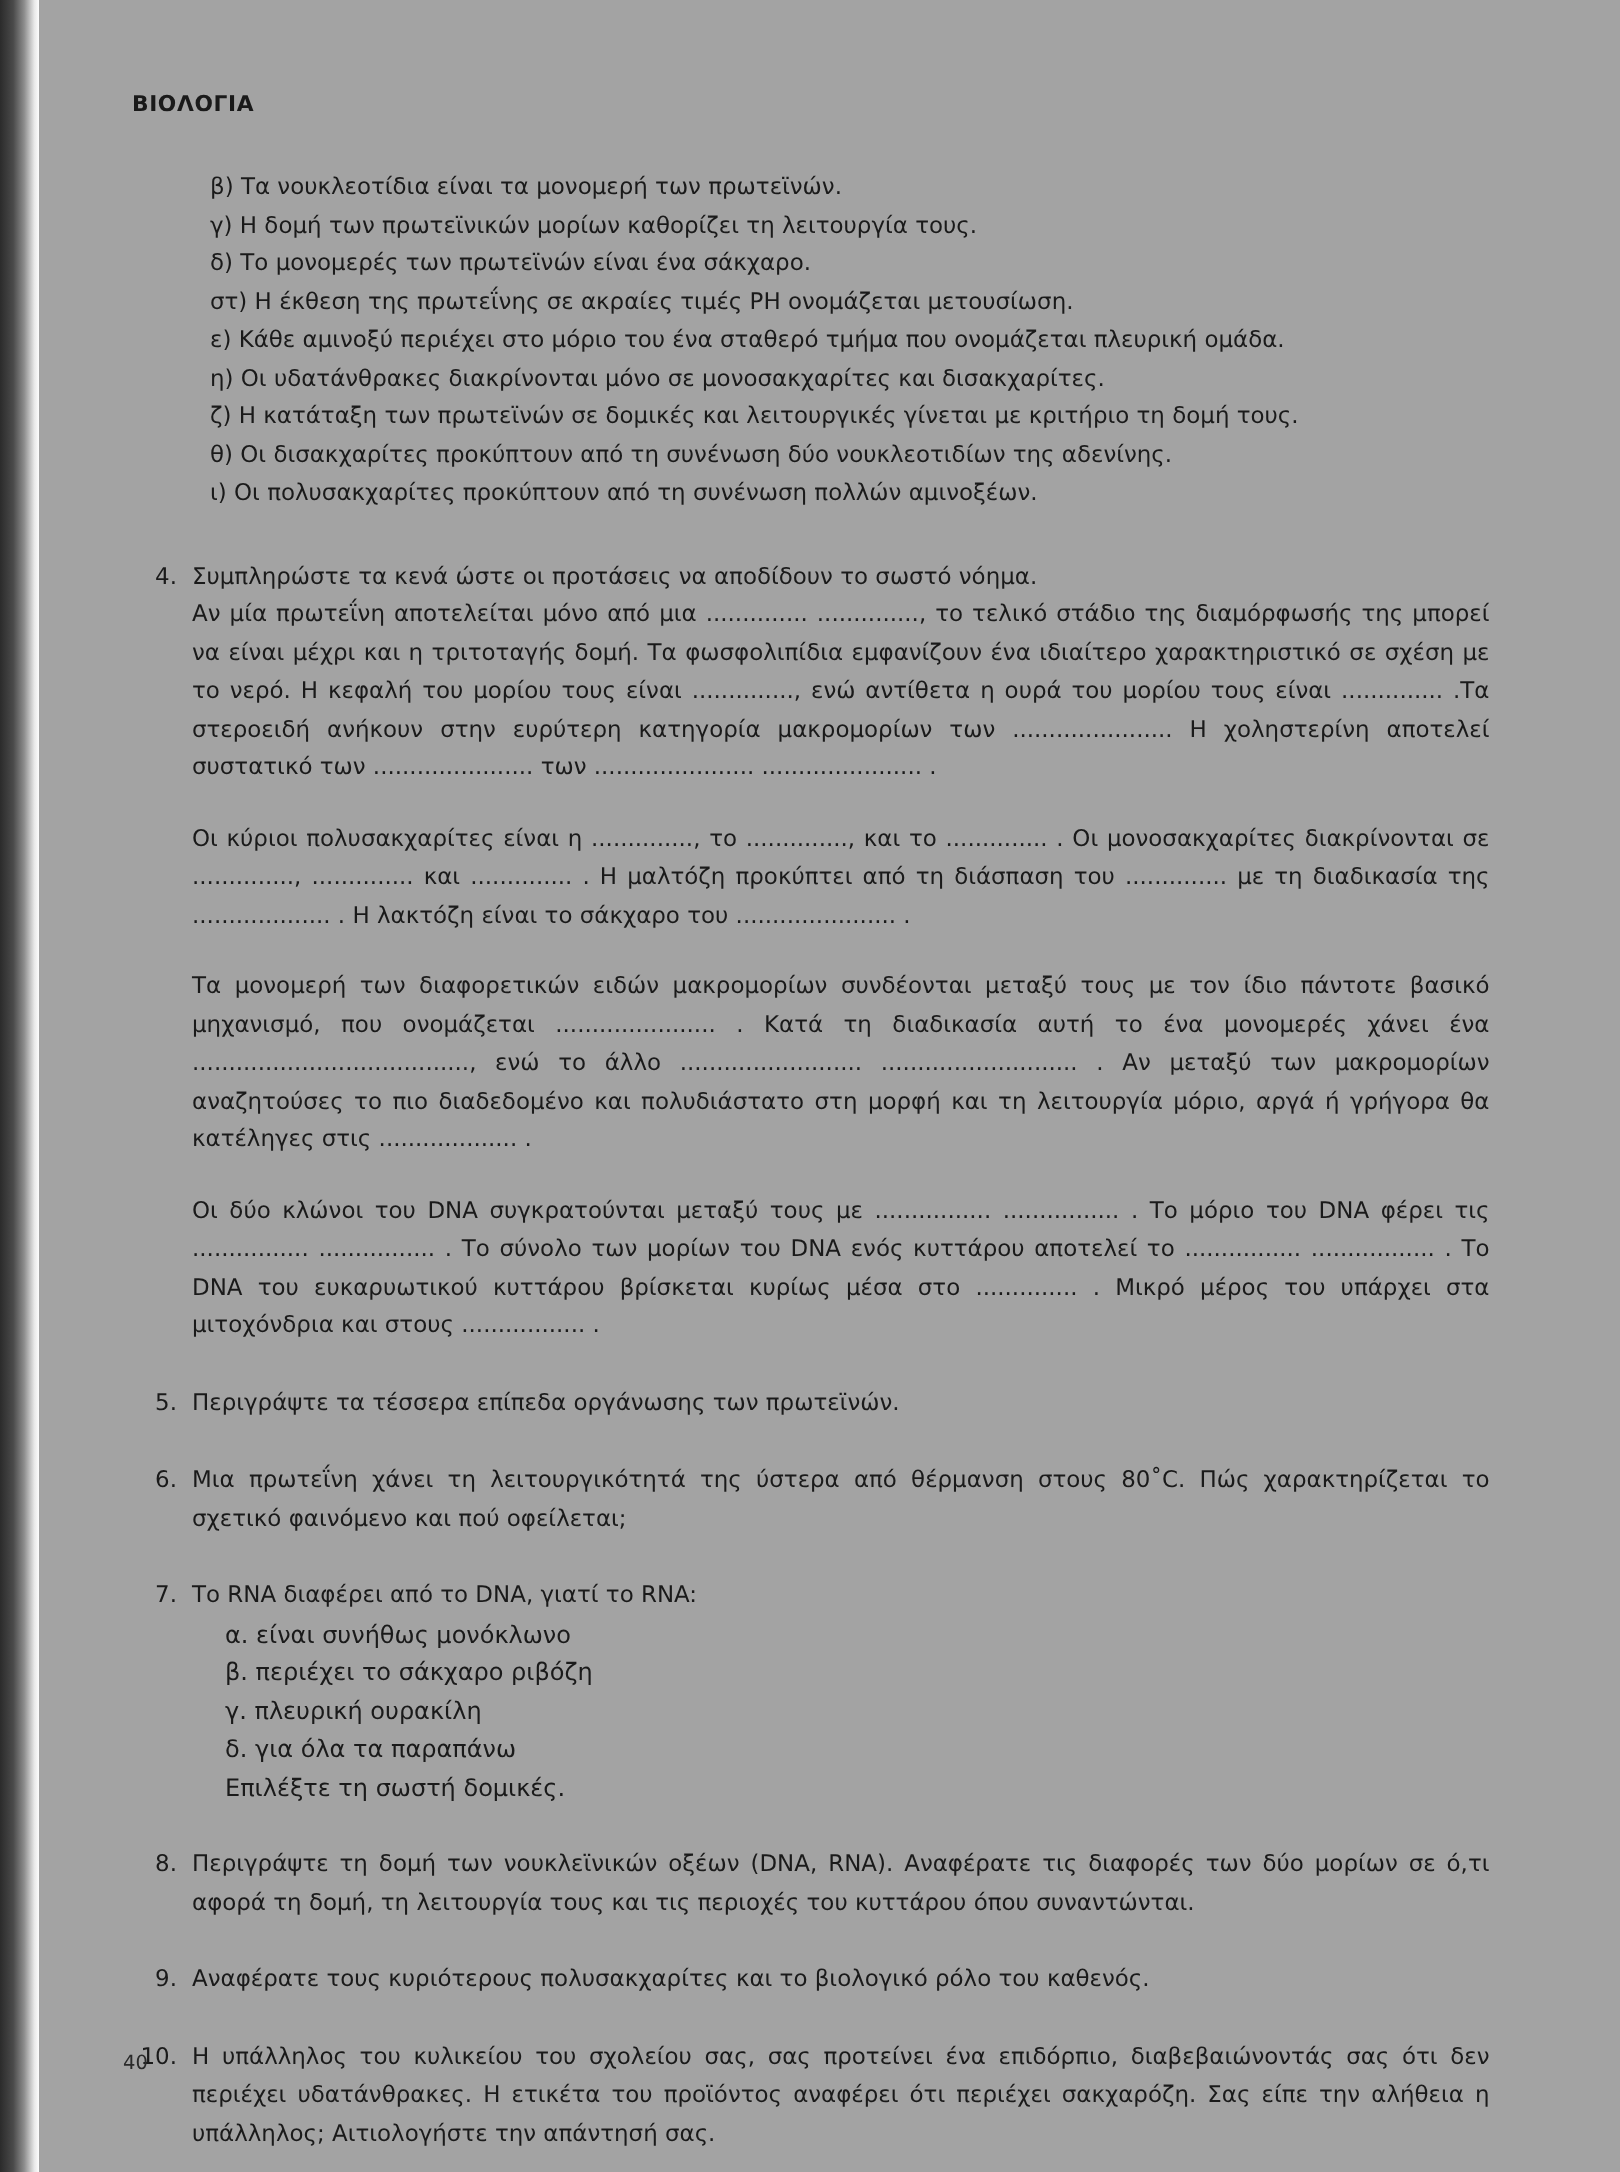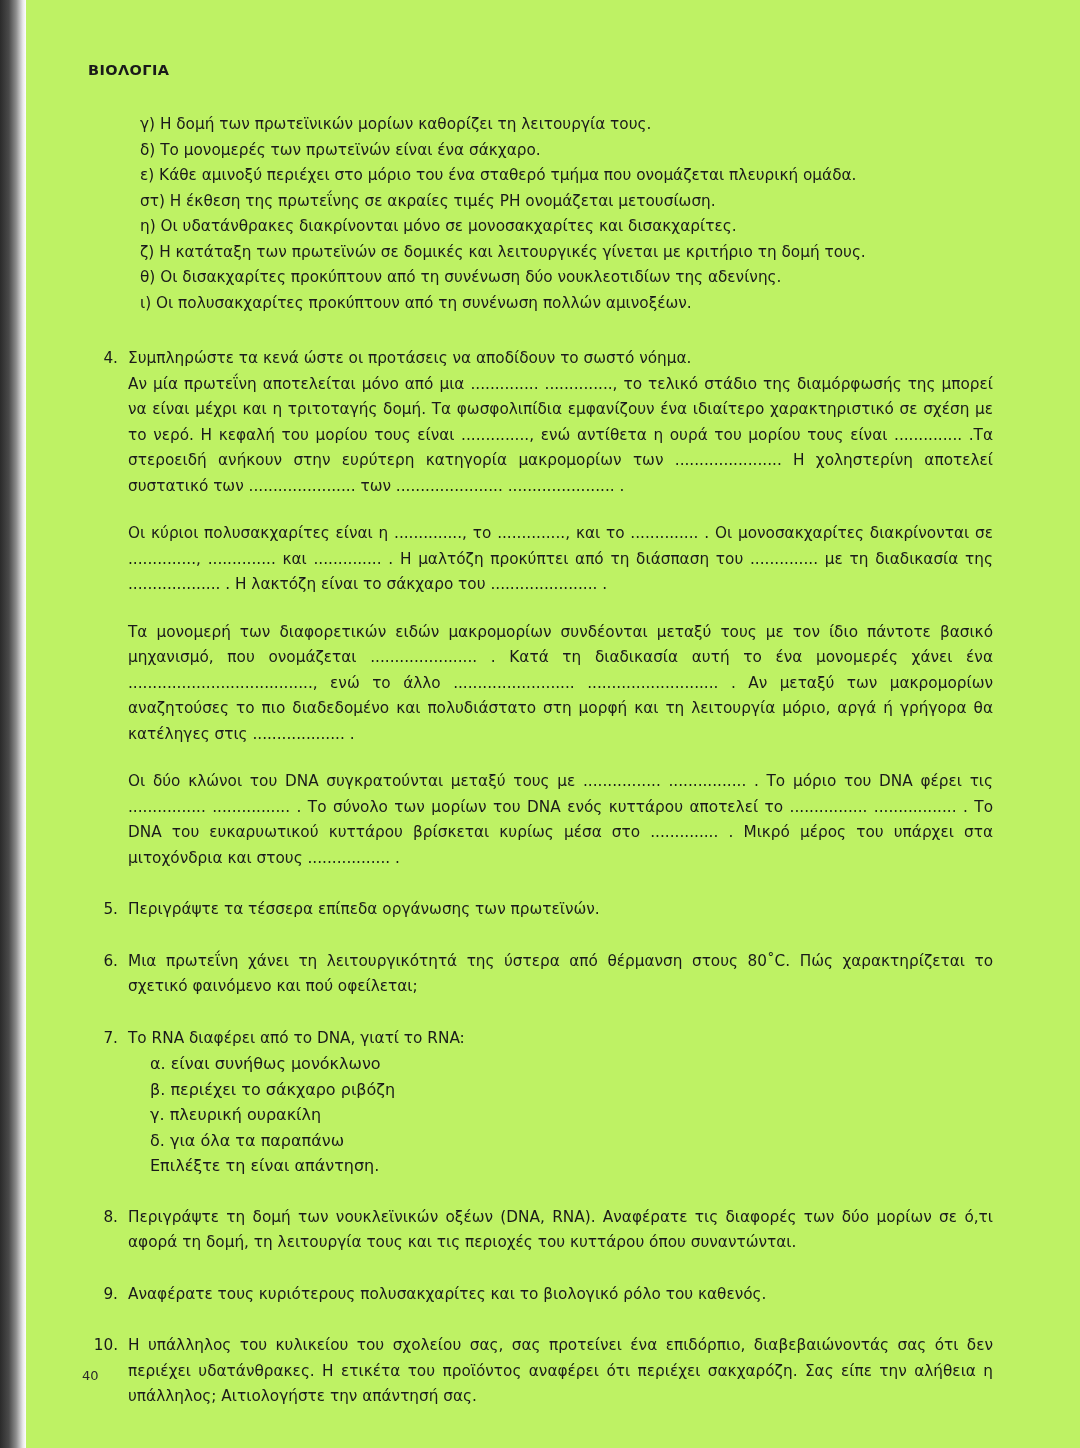--- a/index.html
+++ b/index.html
@@ -11,21 +11,21 @@
     width: 1080px;
     height: 1448px;
     font-family: "DejaVu Sans", "Liberation Sans", sans-serif;
     color: #1a1a1a;
     position: relative;
     overflow: hidden;
   }
   .page {
     position: absolute;
     inset: 0;
-    background: #bef264;
+    background: #a3a3a3;
     padding-left: 16px;
   }
   
   .scan-edge {
     position: absolute;
     left: 0;
     top: 0;
     width: 26px;
     height: 100%;
     background: linear-gradient(to right, #2b2b2b 0%, #4a4a4a 34%, #8d8d8d 62%, #e8e8e8 88%, #fdfdfd 100%);
@@ -102,24 +102,25 @@
 <body>
 
 <div class="page">
   <div class="scan-edge"></div>
 
   <div class="content">
 
     <div class="doc-header">ΒΙΟΛΟΓΙΑ</div>
 
     <div class="block">
+      <div class="line">β) Τα νουκλεοτίδια είναι τα μονομερή των πρωτεϊνών.</div>
       <div class="line">γ) Η δομή των πρωτεϊνικών μορίων καθορίζει τη λειτουργία τους.</div>
       <div class="line">δ) Το μονομερές των πρωτεϊνών είναι ένα σάκχαρο.</div>
+      <div class="line">στ) Η έκθεση της πρωτεΐνης σε ακραίες τιμές PH ονομάζεται μετουσίωση.</div>
       <div class="line">ε) Κάθε αμινοξύ περιέχει στο μόριο του ένα σταθερό τμήμα που ονομάζεται πλευρική ομάδα.</div>
-      <div class="line">στ) Η έκθεση της πρωτεΐνης σε ακραίες τιμές PH ονομάζεται μετουσίωση.</div>
       <div class="line">η) Οι υδατάνθρακες διακρίνονται μόνο σε μονοσακχαρίτες και δισακχαρίτες.</div>
       <div class="line">ζ) Η κατάταξη των πρωτεϊνών σε δομικές και λειτουργικές γίνεται με κριτήριο τη δομή τους.</div>
       <div class="line">θ) Οι δισακχαρίτες προκύπτουν από τη συνένωση δύο νουκλεοτιδίων της αδενίνης.</div>
       <div class="line">ι) Οι πολυσακχαρίτες προκύπτουν από τη συνένωση πολλών αμινοξέων.</div>
     </div>
 
     <div class="q" style="margin-top:30px;">
       <div class="q-num">4.</div>
       <div class="q-body">
         <p class="plain">Συμπληρώστε τα κενά ώστε οι προτάσεις να αποδίδουν το σωστό νόημα.</p>
@@ -145,21 +146,21 @@
     </div>
 
     <div class="q">
       <div class="q-num">7.</div>
       <div class="q-body">
         <p class="plain">Το RNA διαφέρει από το DNA, γιατί το RNA:</p>
         <p class="sub sub-indent">α. είναι συνήθως μονόκλωνο</p>
         <p class="sub sub-indent">β. περιέχει το σάκχαρο ριβόζη</p>
         <p class="sub sub-indent">γ. πλευρική ουρακίλη</p>
         <p class="sub sub-indent">δ. για όλα τα παραπάνω</p>
-        <p class="sub sub-indent">Επιλέξτε τη είναι απάντηση.</p>
+        <p class="sub sub-indent">Επιλέξτε τη σωστή δομικές.</p>
       </div>
     </div>
 
     <div class="q">
       <div class="q-num">8.</div>
       <div class="q-body">
         <p class="para">Περιγράψτε τη δομή των νουκλεϊνικών οξέων (DNA, RNA). Αναφέρατε τις διαφορές των δύο μορίων σε ό,τι αφορά τη δομή, τη λειτουργία τους και τις περιοχές του κυττάρου όπου συναντώνται.</p>
       </div>
     </div>
 

